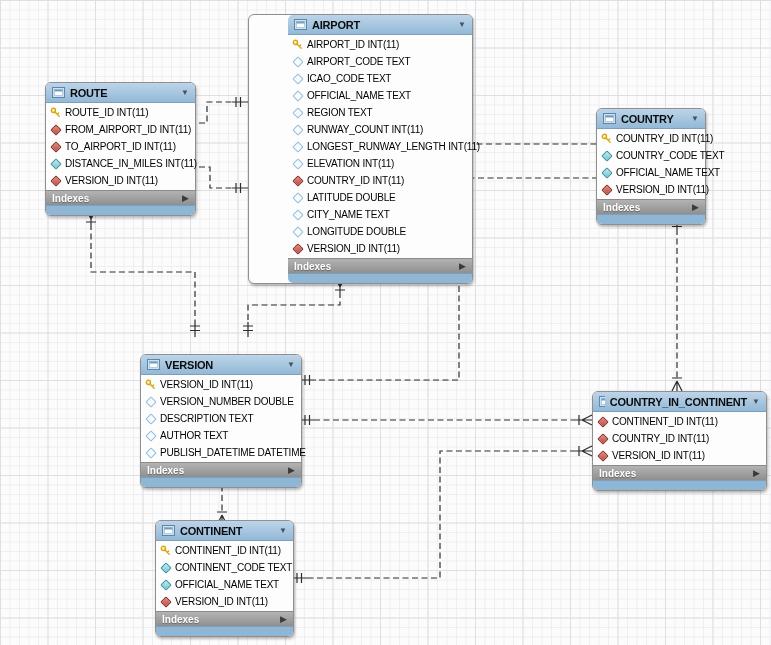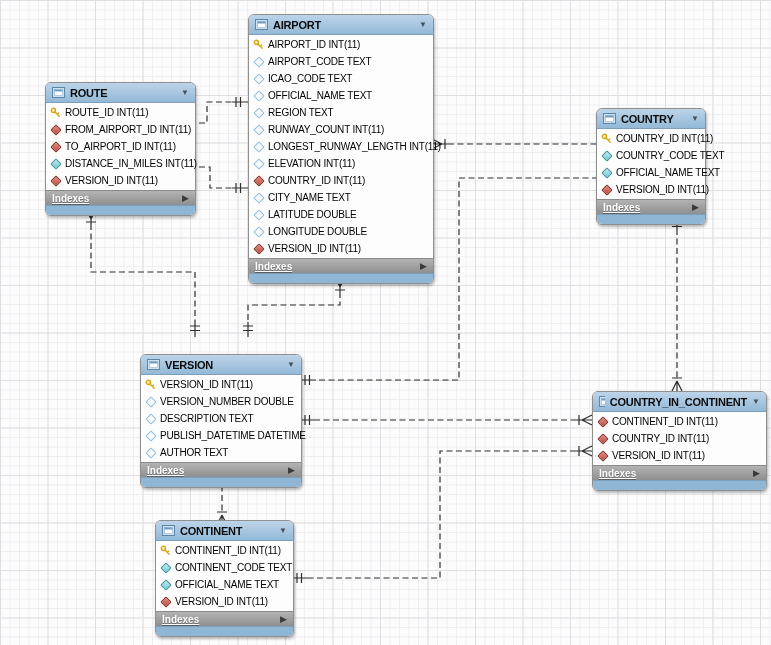--- a/index.html
+++ b/index.html
@@ -30,21 +30,21 @@
   .lbl{font-size:10px;color:#000;white-space:nowrap;letter-spacing:-0.2px;text-align:right;}
   .ico{width:11px;height:11px;display:inline-flex;align-items:center;justify-content:center;flex:0 0 11px;}
   .dia{width:6px;height:6px;display:inline-block;transform:rotate(45deg);border-radius:1px;}
   .dia.fk{background:linear-gradient(135deg,#e58a80,#bb4f45);border:1px solid #833129;}
   .dia.nn{background:linear-gradient(135deg,#c2eef1,#6ec6d3);border:1px solid #418e9c;}
   .dia.nu{background:#f6fbfe;border:1px solid #94bddb;}
   .idx{
     height:14px;display:flex;align-items:center;padding:0 6px;
     background:linear-gradient(#b3b3b3,#8f8f8f);border-top:1px solid #8a8a8a;
   }
-  .idx .itxt{color:#fff;font-size:10px;font-weight:bold;text-shadow:0 1px 1px rgba(0,0,0,.35);flex:1;text-decoration:underline;}
+  .idx .itxt{color:#fff;font-size:10px;font-weight:bold;text-shadow:0 1px 1px rgba(0,0,0,.35);flex:1;}
   .idx .iarr{color:#3a3a3a;font-size:9px;line-height:1;}
   .cap{height:9px;background:#8fb6d5;border-radius:0 0 5px 5px;border-top:1px solid #7e9fbb;}
   svg.links{position:absolute;left:0;top:0;pointer-events:none;}
   svg.links path{fill:none;stroke:#2d2d2d;stroke-width:1.2;}
   svg.links .dash{stroke-dasharray:6 3.5;}
 </style>
 </head>
 <body>
 
 <div class="canvas">
@@ -158,21 +158,21 @@
           <span class="lbl">VERSION_ID INT(11)</span>
         </div>
       </div>
     <div class="idx">
       <span class="itxt">Indexes</span>
       <span class="iarr">▶</span>
     </div>
     <div class="cap"></div>
   </div>
 
-  <div class="tbl" style="left:248px;top:14px;width:184px;">
+  <div class="tbl" style="left:248px;top:14px;width:184px;padding-left:39px;">
     <div class="hdr">
       <svg width="13" height="11">
           <rect x="0.5" y="0.5" width="12" height="10" fill="#cfe0ef" stroke="#5d87aa"></rect>
           <rect x="2.5" y="2.5" width="8" height="6" fill="#fff" stroke="#8fb2cd" stroke-width="0.6"></rect>
           <rect x="2.5" y="2.5" width="8" height="2" fill="#6f9dc0"></rect>
         </svg>
       <span class="ttl">AIRPORT</span>
       <span class="tri">▼</span>
     </div>
     <div class="rows">
@@ -231,27 +231,27 @@
         <div class="row">
           <span class="ico">
             <span class="dia fk"></span>
           </span>
           <span class="lbl">COUNTRY_ID INT(11)</span>
         </div>
         <div class="row">
           <span class="ico">
             <span class="dia nu"></span>
           </span>
+          <span class="lbl">LATITUDE DOUBLE</span>
+        </div>
+        <div class="row">
+          <span class="ico">
+            <span class="dia nu"></span>
+          </span>
           <span class="lbl">CITY_NAME TEXT</span>
-        </div>
-        <div class="row">
-          <span class="ico">
-            <span class="dia nu"></span>
-          </span>
-          <span class="lbl">LATITUDE DOUBLE</span>
         </div>
         <div class="row">
           <span class="ico">
             <span class="dia nu"></span>
           </span>
           <span class="lbl">LONGITUDE DOUBLE</span>
         </div>
         <div class="row">
           <span class="ico">
             <span class="dia fk"></span>
@@ -343,27 +343,27 @@
         <div class="row">
           <span class="ico">
             <span class="dia nu"></span>
           </span>
           <span class="lbl">DESCRIPTION TEXT</span>
         </div>
         <div class="row">
           <span class="ico">
             <span class="dia nu"></span>
           </span>
+          <span class="lbl">AUTHOR TEXT</span>
+        </div>
+        <div class="row">
+          <span class="ico">
+            <span class="dia nu"></span>
+          </span>
           <span class="lbl">PUBLISH_DATETIME DATETIME</span>
-        </div>
-        <div class="row">
-          <span class="ico">
-            <span class="dia nu"></span>
-          </span>
-          <span class="lbl">AUTHOR TEXT</span>
         </div>
       </div>
     <div class="idx">
       <span class="itxt">Indexes</span>
       <span class="iarr">▶</span>
     </div>
     <div class="cap"></div>
   </div>
 
   <div class="tbl" style="left:592px;top:391px;width:173px;">

